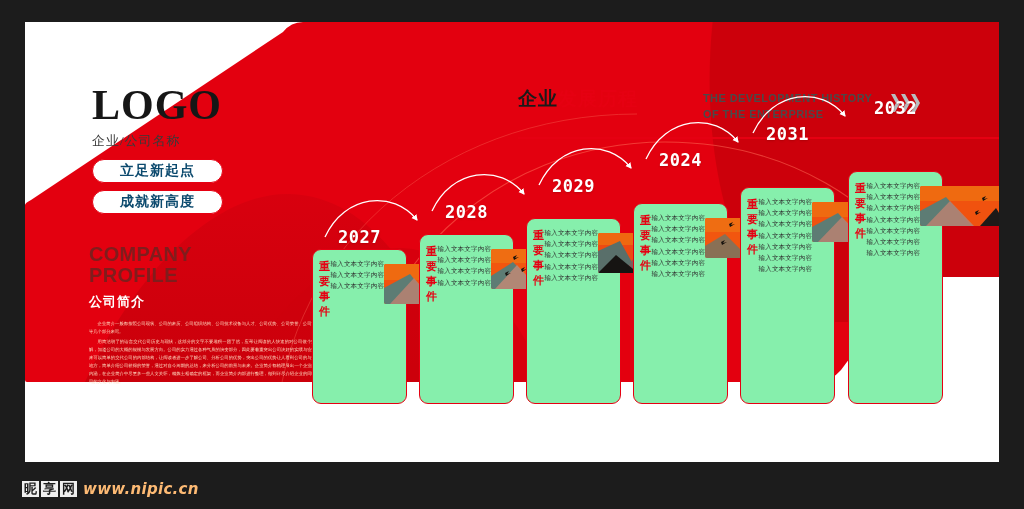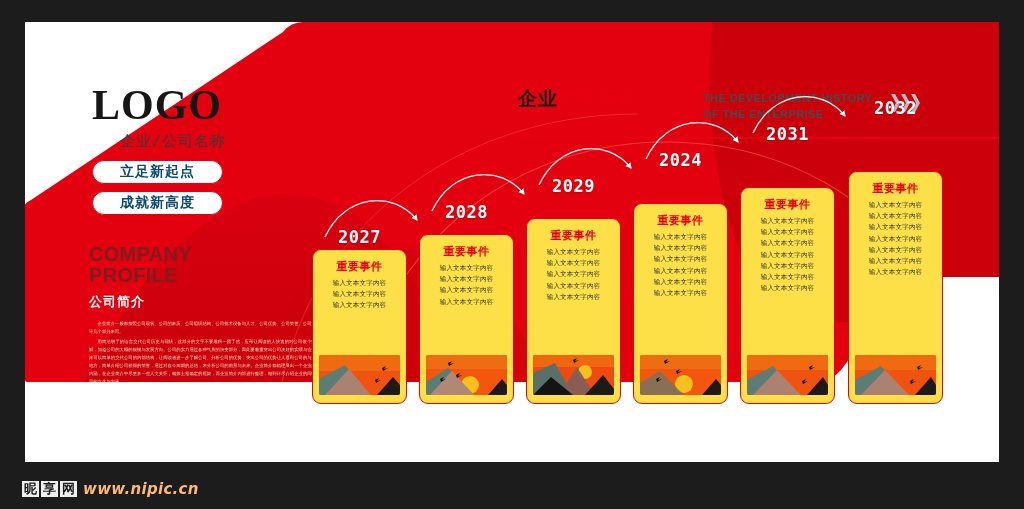--- a/index.html
+++ b/index.html
@@ -20,23 +20,22 @@
   .redband{position:absolute;left:0;top:0;width:974px;height:440px;}
   .redband svg{display:block;}
 
   
   .logo-block{position:absolute;left:67px;top:62px;width:230px;}
   .logo-word{
     font-family:"Liberation Serif","DejaVu Serif",serif;
     font-size:42px;font-weight:700;color:#161616;letter-spacing:1px;line-height:1;
   }
   .logo-sub{
-    margin-top:6px;font-size:15px;color:#3a3a3a;letter-spacing:1px;
-    font-family:Liberation Mono, monospace;
-    margin-left:28px;
+    margin-top:6px;font-size:13px;color:#3a3a3a;letter-spacing:1px;
+    font-family:Liberation Serif, serif;
   }
   .pill{
     margin-top:9px;width:129px;height:22px;border:1.6px solid #e60012;border-radius:12px;
     display:flex;align-items:center;justify-content:center;
     color:#0c4a6e;font-size:14px;font-weight:700;letter-spacing:1px;
     font-family:"DejaVu Sans",sans-serif;background:#fff;
   }
   .pill.p2{margin-top:7px;}
 
   
@@ -69,23 +68,23 @@
   .chev{position:absolute;left:373px;top:10px;display:flex;gap:1px;}
   .chev span{
     display:block;width:9px;height:18px;
     background:#b9bdc0;
     clip-path:polygon(0 0,45% 0,100% 50%,45% 100%,0 100%,55% 50%);
   }
   .hrule{position:absolute;left:493px;top:115px;width:481px;height:2px;background:#e60012;}
 
   
   .card{
-    position:absolute;background:#fde047;border:1.6px solid #e60012;border-radius:9px;
+    position:absolute;background:#86efac;border:1.6px solid #e60012;border-radius:9px;
     width:95px;box-sizing:border-box;bottom:58px;
-    display:flex;flex-direction:column;align-items:center;
+    display:flex;flex-direction:row;
     padding:9px 6px 8px 6px;
   }
   .card .ttl{
     color:#e60012;font-size:11px;font-weight:700;letter-spacing:.5px;margin-bottom:4px;
     font-family:"DejaVu Sans",sans-serif;
   }
   .card .lines{flex:1;display:flex;flex-direction:column;align-items:center;}
   .card .lines span{
     font-size:6.5px;color:#2e2e2e;line-height:1.72;letter-spacing:.2px;white-space:nowrap;
     font-family:"DejaVu Sans",sans-serif;

